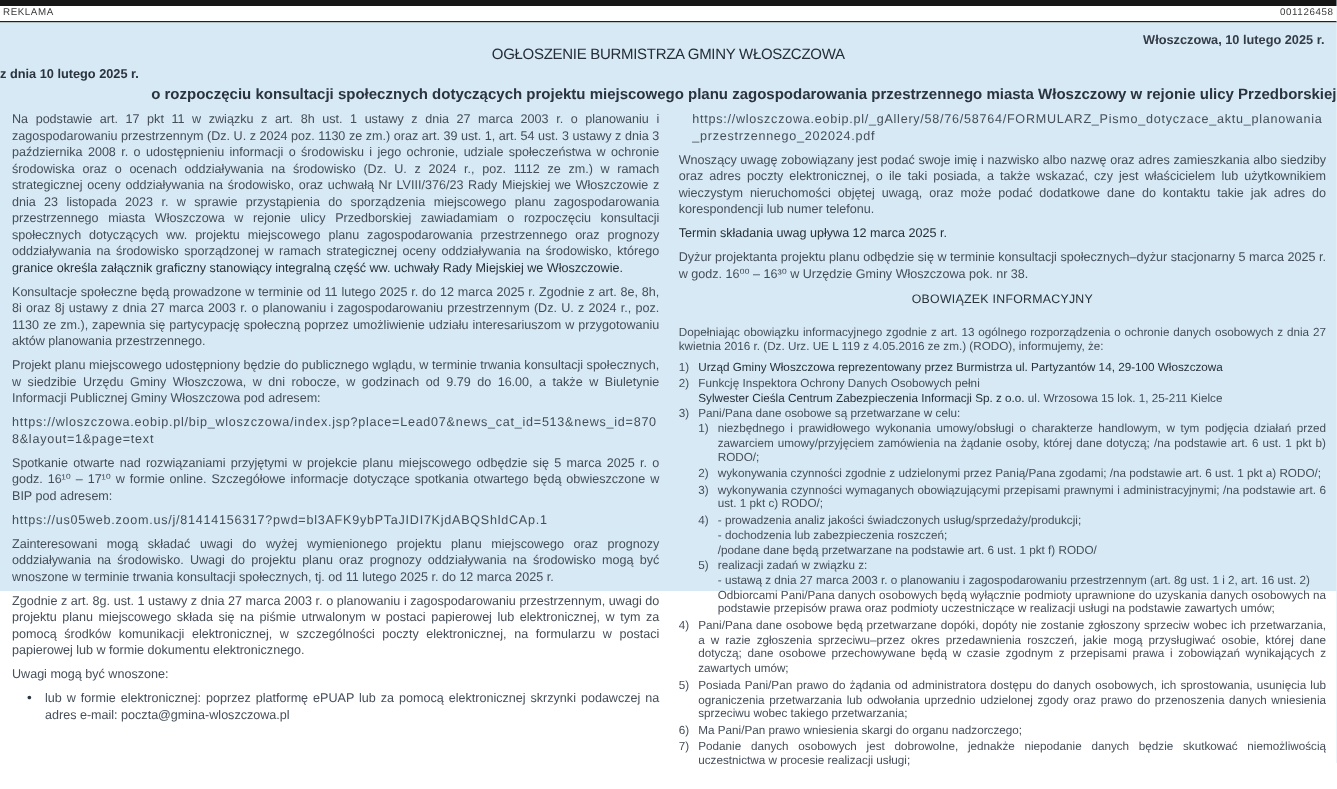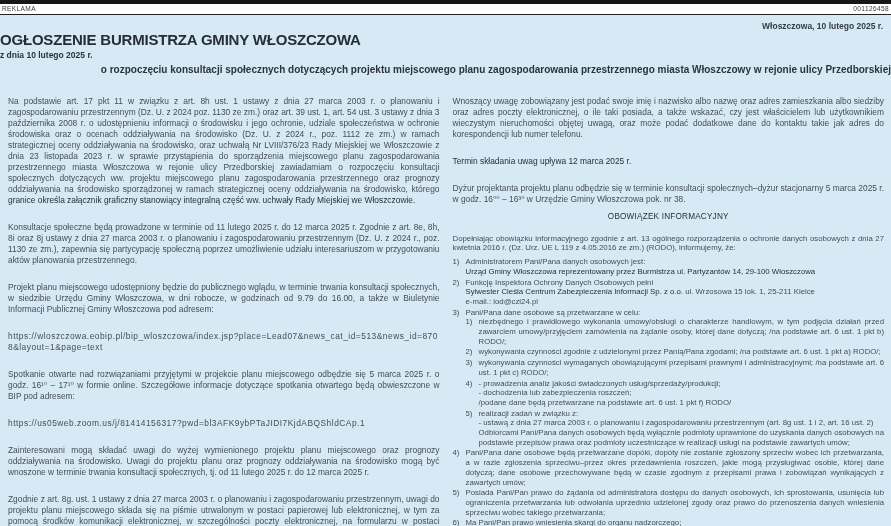--- a/index.html
+++ b/index.html
@@ -10,36 +10,36 @@
     -webkit-font-smoothing:antialiased;
   }
   .topbar{position:absolute;top:0;left:0;width:891px;height:4px;background:#161616;}
   .masthead{
     position:absolute;top:4px;left:0;width:891px;height:10px;background:#ffffff;
     border-bottom:1px solid #222;font-size:6.5px;color:#3a3a3a;letter-spacing:.4px;
   }
   .mast-left{position:absolute;left:2px;top:1px;}
   .mast-right{position:absolute;right:2px;top:1px;}
   .doc{
-    position:absolute;top:15px;left:0;width:891px;height:511px;
+    position:absolute;top:15px;left:0;width:891px;height:379px;
     background:#d7e9f4;color:#454e59;
   }
   .dateline{position:absolute;top:6px;right:8px;font-size:8.5px;font-weight:bold;color:#333c46;}
   .title{
-    margin:16px 0 0 0;font-size:15px;font-weight:bold;
+    margin:16px 0 0 0;text-align:center;font-size:10px;font-weight:normal;
     color:#242d38;letter-spacing:-.2px;
   }
   .subdate{margin-top:2px;text-align:left;font-size:8.5px;font-weight:bold;color:#2a333e;}
   .subtitle{
     margin-top:4px;text-align:right;font-size:10px;font-weight:bold;color:#2a333e;
     white-space:nowrap;
   }
   .columns{display:flex;gap:13px;padding:5px 7px 0 8px;}
   .col{flex:1;min-width:0;font-size:8.4px;line-height:11px;text-align:justify;}
-  .col p{margin:16px 0 5px 0;}
+  .col p{margin:0 0 5px 0;}
   .bd{font-weight:normal;color:#273039;}
   .url{word-break:break-all;letter-spacing:.5px;text-align:left;}
   .ind{margin-left:9px !important;}
   .bullet{position:relative;padding-left:22px;margin:0 0 4px 0;}
   .bullet::before{content:"\2022";position:absolute;left:10px;top:0;font-size:9px;color:#2a333e;}
   .rodo{font-size:7.8px;line-height:9.7px;}
   .rodo-head{text-align:center;font-size:8.2px;margin:7px 0 6px 0;letter-spacing:.2px;}
   .rodo p{margin:12px 0 4px 0;}
   .li{position:relative;padding-left:13px;margin-bottom:1px;}
   .li > .n{position:absolute;left:0;top:0;}
@@ -68,44 +68,44 @@
 
     <div class="col">
       <p><span>Na podstawie art. 17 pkt 11 w związku z art. 8h ust. 1 ustawy z dnia 27 marca 2003 r. o planowaniu i zagospodarowaniu przestrzennym (Dz. U. z 2024 poz. 1130 ze zm.) oraz art. 39 ust. 1, art. 54 ust. 3 ustawy z dnia 3 października 2008 r. o udostępnieniu informacji o środowisku i jego ochronie, udziale społeczeństwa w ochronie środowiska oraz o ocenach oddziaływania na środowisko (Dz. U. z 2024 r., poz. 1112 ze zm.) w ramach strategicznej oceny oddziaływania na środowisko, oraz uchwałą Nr LVIII/376/23 Rady Miejskiej we Włoszczowie z dnia 23 listopada 2023 r. w sprawie przystąpienia do sporządzenia miejscowego planu zagospodarowania przestrzennego miasta Włoszczowa w rejonie ulicy Przedborskiej zawiadamiam o rozpoczęciu konsultacji społecznych dotyczących ww. projektu miejscowego planu zagospodarowania przestrzennego oraz prognozy oddziaływania na środowisko sporządzonej w ramach strategicznej oceny oddziaływania na środowisko, którego </span><span class="bd">granice określa załącznik graficzny stanowiący integralną część ww. uchwały Rady Miejskiej we Włoszczowie.</span></p>
       <p>Konsultacje społeczne będą prowadzone w terminie od 11 lutego 2025 r. do 12 marca 2025 r. Zgodnie z art. 8e, 8h, 8i oraz 8j ustawy z dnia 27 marca 2003 r. o planowaniu i zagospodarowaniu przestrzennym (Dz. U. z 2024 r., poz. 1130 ze zm.), zapewnia się partycypację społeczną poprzez umożliwienie udziału interesariuszom w przygotowaniu aktów planowania przestrzennego.</p>
       <p>Projekt planu miejscowego udostępniony będzie do publicznego wglądu, w terminie trwania konsultacji społecznych, w siedzibie Urzędu Gminy Włoszczowa, w dni robocze, w godzinach od 9.79 do 16.00, a także w Biuletynie Informacji Publicznej Gminy Włoszczowa pod adresem:</p>
       <p class="url">https://wloszczowa.eobip.pl/bip_wloszczowa/index.jsp?place=Lead07&amp;news_cat_id=513&amp;news_id=8708&amp;layout=1&amp;page=text</p>
       <p>Spotkanie otwarte nad rozwiązaniami przyjętymi w projekcie planu miejscowego odbędzie się 5 marca 2025 r. o godz. 16¹⁰ – 17¹⁰ w formie online. Szczegółowe informacje dotyczące spotkania otwartego będą obwieszczone w BIP pod adresem:</p>
       <p class="url">https://us05web.zoom.us/j/81414156317?pwd=bl3AFK9ybPTaJIDI7KjdABQShldCAp.1</p>
       <p>Zainteresowani mogą składać uwagi do wyżej wymienionego projektu planu miejscowego oraz prognozy oddziaływania na środowisko. Uwagi do projektu planu oraz prognozy oddziaływania na środowisko mogą być wnoszone w terminie trwania konsultacji społecznych, tj. od 11 lutego 2025 r. do 12 marca 2025 r.</p>
       <p>Zgodnie z art. 8g. ust. 1 ustawy z dnia 27 marca 2003 r. o planowaniu i zagospodarowaniu przestrzennym, uwagi do projektu planu miejscowego składa się na piśmie utrwalonym w postaci papierowej lub elektronicznej, w tym za pomocą środków komunikacji elektronicznej, w szczególności poczty elektronicznej, na formularzu w postaci papierowej lub w formie dokumentu elektronicznego.</p>
+      <p>Uwagi mogą być wnoszone:</p>
       <div class="bullet"><span>lub w formie elektronicznej: poprzez platformę ePUAP lub za pomocą elektronicznej skrzynki podawczej na adres e-mail: </span><span class="email">poczta@gmina-wloszczowa.pl</span></div>
 
     </div>
 
     <div class="col">
+      <p class="url ind">https://wloszczowa.eobip.pl/_gAllery/58/76/58764/FORMULARZ_Pismo_dotyczace_aktu_planowania_przestrzennego_202024.pdf</p>
       <p>Wnoszący uwagę zobowiązany jest podać swoje imię i nazwisko albo nazwę oraz adres zamieszkania albo siedziby oraz adres poczty elektronicznej, o ile taki posiada, a także wskazać, czy jest właścicielem lub użytkownikiem wieczystym nieruchomości objętej uwagą, oraz może podać dodatkowe dane do kontaktu takie jak adres do korespondencji lub numer telefonu.</p>
       <p class="bd">Termin składania uwag upływa 12 marca 2025 r.</p>
       <p>Dyżur projektanta projektu planu odbędzie się w terminie konsultacji społecznych–dyżur stacjonarny 5 marca 2025 r. w godz. 16⁰⁰ – 16³⁰ w Urzędzie Gminy Włoszczowa pok. nr 38.</p>
 
       <div class="rodo">
         <div class="rodo-head bd">OBOWIĄZEK INFORMACYJNY</div>
         <p>Dopełniając obowiązku informacyjnego zgodnie z art. 13 ogólnego rozporządzenia o ochronie danych osobowych z dnia 27 kwietnia 2016 r. (Dz. Urz. UE L 119 z 4.05.2016 ze zm.) (RODO), informujemy, że:</p>
 
         <div class="li">
           <span class="n">1)</span>
-          <span class="blk">Administratorem Pani/Pana danych osobowych jest:</span>
           <span class="blk bd">Urząd Gminy Włoszczowa reprezentowany przez Burmistrza ul. Partyzantów 14, 29-100 Włoszczowa</span>
         </div>
 
         <div class="li">
           <span class="n">2)</span>
           <span class="blk">Funkcję Inspektora Ochrony Danych Osobowych pełni</span>
           <span class="blk"><span class="bd">Sylwester Cieśla Centrum Zabezpieczenia Informacji Sp. z o.o.</span><span> ul. Wrzosowa 15 lok. 1, 25-211 Kielce</span></span>
-          <span class="blk"><span>e-mail.: </span><span class="email">iod@czi24.pl</span></span>
         </div>
 
         <div class="li">
           <span class="n">3)</span>
           <span class="blk">Pani/Pana dane osobowe są przetwarzane w celu:</span>
           <div class="sub">
             <div class="li">
               <span class="n">1)</span>
               <span>niezbędnego i prawidłowego wykonania umowy/obsługi o charakterze handlowym, w tym podjęcia działań przed zawarciem umowy/przyjęciem zamówienia na żądanie osoby, której dane dotyczą; /na podstawie art. 6 ust. 1 pkt b) RODO/;</span>
             </div>

